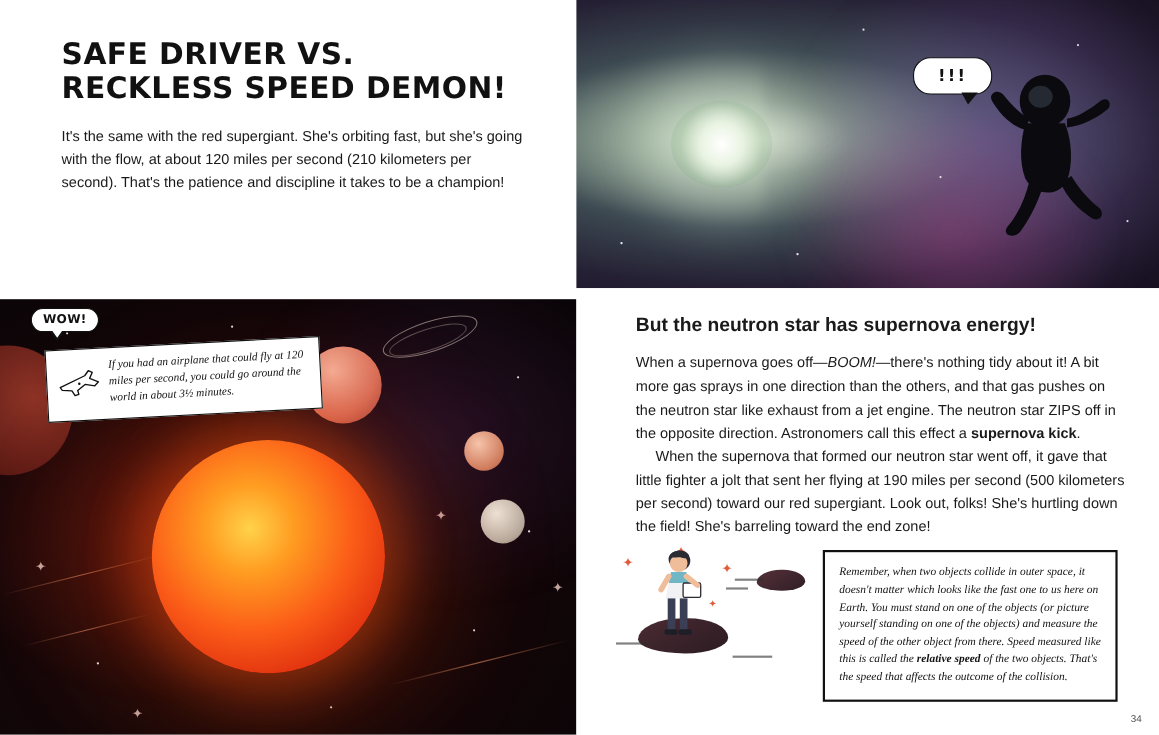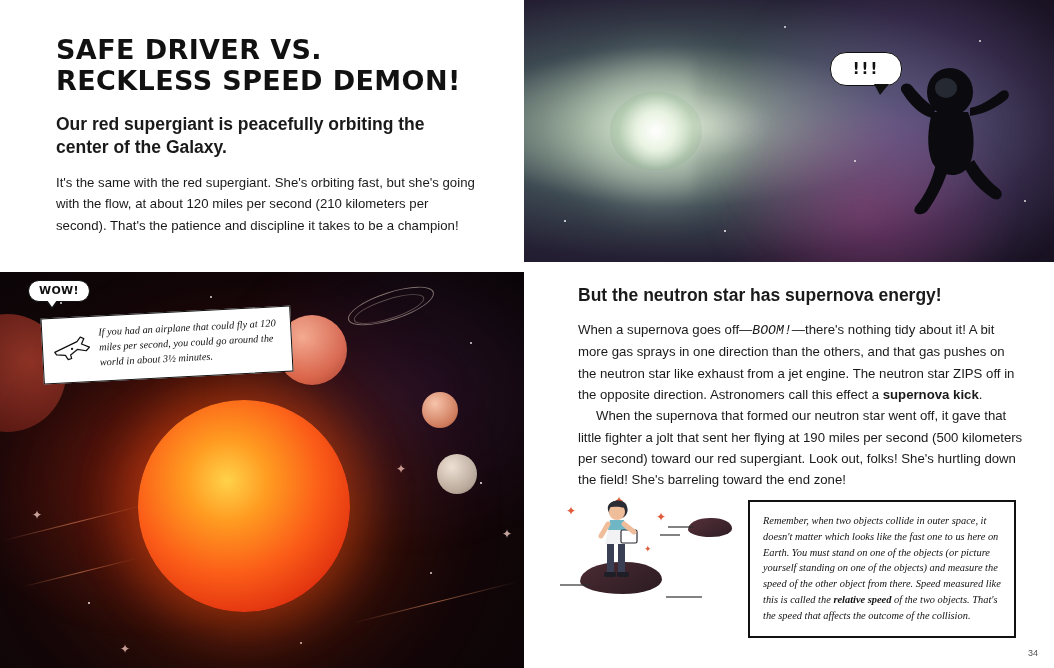--- a/index.html
+++ b/index.html
@@ -211,21 +211,21 @@
     padding: 22px 28px 0 54px;
   }
   .subhead2 {
     font-family: "Liberation Sans", sans-serif;
     font-weight: bold;
     font-size: 17.5px;
     line-height: 1.3;
     color: #1a1a1a;
     margin: 0 0 12px 0;
   }
-  .em { font-style: italic; font-family: Liberation Mono, monospace; }
+  .em { font-style: italic; }
   .bold { font-weight: bold; }
 
   
   .note-box {
     position: absolute;
     left: 748px; top: 500px;
     width: 268px;
     border: 2px solid #111;
     background: #fff;
     padding: 11px 13px 12px;
@@ -259,21 +259,20 @@
     font-size: 9px; color: #555;
   }
 </style>
 </head>
 <body>
 
 <div class="page">
 
   <div class="left-text">
     <h1 class="headline">SAFE DRIVER VS. RECKLESS SPEED DEMON!</h1>
-    <h2 class="subhead">Our red supergiant is peacefully orbiting the center of the Galaxy.</h2>
     <p class="body-p">It's the same with the red supergiant. She's orbiting fast, but she's going with the flow, at about 120 miles per second (210 kilometers per second). That's the patience and discipline it takes to be a champion!</p>
   </div>
 
   <div class="left-art">
     <div class="nebula-a"></div>
     <div class="nebula-b"></div>
 
     <div class="star" style="left:60px; top:30px; width:2px; height:2px;"></div>
     <div class="star" style="left:130px; top:66px; width:1.5px; height:1.5px;"></div>
     <div class="star" style="left:210px; top:24px; width:2px; height:2px;"></div>

